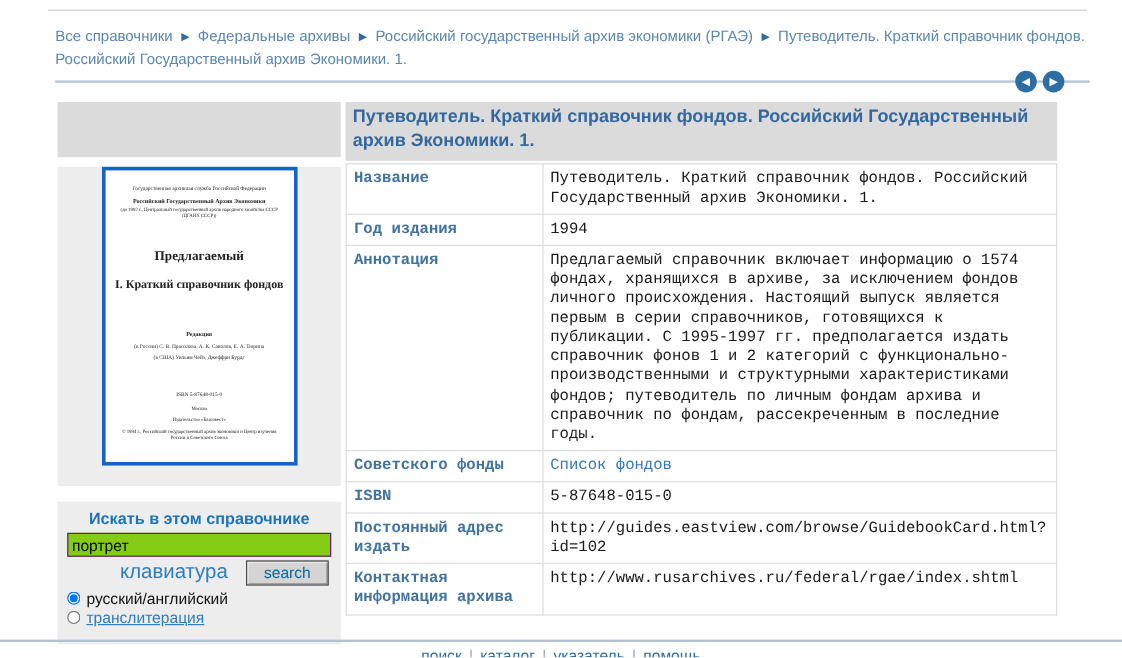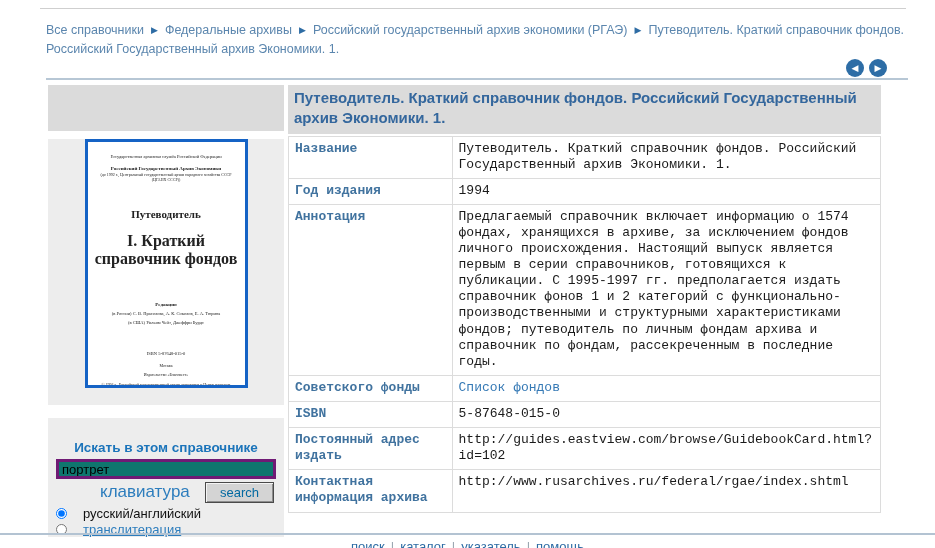--- a/index.html
+++ b/index.html
@@ -3,21 +3,21 @@
 <meta charset="utf-8">
 <style>
   * { margin:0; padding:0; box-sizing:border-box; }
   html,body { background:#fff; }
   body { font-family:"Liberation Sans", sans-serif; }
   .page { position:relative; width:935px; height:548px; overflow:hidden; background:#fff; }
 
   .top-rule { position:absolute; top:8px; left:40px; width:866px; border-top:1px solid #cfcfcf; }
 
   .breadcrumb { position:absolute; top:21px; left:46px; width:862px; font-size:12.5px;
-                line-height:1.5; color:#5b86ae; padding-bottom:19px; border-bottom:2px solid #b7c7d5; }
+                line-height:1.5; color:#5b86ae; padding-bottom:8px; border-bottom:2px solid #b7c7d5; }
   .breadcrumb a { color:#5b86ae; text-decoration:none; cursor:pointer; }
   .crumb-sep { color:#2e6ca4; font-size:9px; margin:0 7px; position:relative; top:-1px; }
 
   .nav-arrows { position:absolute; top:59px; right:48px; display:flex; gap:5px; }
   .nav-btn { width:18px; height:18px; border-radius:50%; background:#2d6da6; color:#fff;
              display:flex; align-items:center; justify-content:center; font-size:9px;
              cursor:pointer; line-height:1; }
 
   .content { position:absolute; top:85px; left:48px; display:flex; gap:4px; }
 
@@ -25,41 +25,41 @@
   .left-col { width:236px; }
   .left-strip { height:46px; background:#dbdbdb; }
   .cover-area { margin-top:3px; background:#ededed; height:266px; }
   .book-cover { width:163px; margin:8px auto 0 auto; height:249px; background:#fff;
                 border:3px solid #1563c5; text-align:center;
                 font-family:"Liberation Serif", serif; color:#222; overflow:hidden; }
   .bc-agency   { font-size:4.5px; margin-top:12px; }
   .bc-archive  { font-size:5px; font-weight:bold; margin-top:7px; }
   .bc-former   { font-size:4px; margin-top:1px; padding:0 10px; }
   .bc-title    { font-size:11px; font-weight:bold; margin-top:26px; }
-  .bc-subtitle { font-size:16px; font-weight:bold; margin-top:12px;font-family:Liberation Serif, serif; }
+  .bc-subtitle { font-size:10px; font-weight:bold; margin-top:12px;font-family:Liberation Serif, serif; }
   .bc-ed-head  { font-size:5px; font-weight:bold; margin-top:34px; }
   .bc-small    { font-size:4.5px; margin-top:4px; }
   .bc-isbn     { font-size:4.5px; margin-top:26px; }
   .bc-city     { font-size:4px; margin-top:7px; }
   .bc-pub      { font-size:4px; margin-top:4px; }
   .bc-copy     { font-size:4px; margin-top:5px; padding:0 8px; }
 
-  .search-panel { margin-top:13px; background:#ededed; height:119px; padding-top:22px; }
+  .search-panel { margin-top:13px; background:#ededed; height:119px; padding-top:7px; }
   .search-heading { text-align:center; font-size:13.5px; font-weight:bold; color:#1b74ba; }
   .search-input { display:block; width:220px; margin:4px auto 0 auto; height:20px;
-                  border:3px solid #701a75; background:#0f766e; font-size:13px; padding:1px 3px;
+                  border:1px solid #701a75; background:#84cc16; font-size:13px; padding:1px 3px;
                   font-family:"Liberation Sans", sans-serif; }
   .search-row { display:flex; justify-content:space-between; align-items:flex-start;
                 margin:3px 10px 0 52px; }
   .keyboard-link { font-size:17px; color:#2d7dbd; cursor:pointer; text-decoration:none; }
   .search-btn { font-size:13px; color:#0369a1; background:#d4d4d4; border:1px solid #4a4a4a;
                 box-shadow:inset 1px 1px 0 #f4f4f4, inset -1px -1px 0 #8d8d8d;
                 padding:2px 14px; cursor:pointer; font-family:"Liberation Sans", sans-serif; }
   .radio-group { margin:2px 0 0 8px; }
-  .radio-row { display:flex; align-items:center; gap:16px; height:16px; }
+  .radio-row { display:flex; align-items:center; gap:5px; height:16px; }
   .radio-row input { width:11px; height:11px; margin:0; }
   .radio-label { font-size:13px; color:#111; }
   .radio-label.link { color:#2d7dbd; text-decoration:underline; cursor:pointer; }
 
   
   .right-col { width:593px; }
   .title-bar { background:#dbdbdb; min-height:46px; padding:3px 10px 5px 6px;
                font-size:15px; font-weight:bold; color:#34679d; line-height:1.35; }
   .details-table { width:100%; border-collapse:collapse; margin-top:2px; background:#fff; }
   .details-table td { border:1px solid #dcdcdc; vertical-align:top; font-size:13px;
@@ -90,21 +90,21 @@
   <div class="content">
 
     <div class="left-col">
       <div class="left-strip"></div>
 
       <div class="cover-area">
         <div class="book-cover">
           <div class="bc-agency">Государственная архивная служба Российской Федерации</div>
           <div class="bc-archive">Российский Государственный Архив Экономики</div>
           <div class="bc-former">(до 1992 г., Центральный государственный архив народного хозяйства СССР (ЦГАНХ СССР))</div>
-          <div class="bc-title">Путеводитель</div>
+          <div class="bc-title">Предлагаемый</div>
           <div class="bc-subtitle">I. Краткий справочник фондов</div>
           <div class="bc-ed-head">Редакция</div>
           <div class="bc-small">(в России) С. В. Прасолова, А. К. Соколов, Е. А. Тюрина</div>
           <div class="bc-small">(в США) Уильям Чейз, Джеффри Бурдс</div>
           <div class="bc-isbn">ISBN 5-87648-015-0</div>
           <div class="bc-city">Москва</div>
           <div class="bc-pub">Издательство «Благовест»</div>
           <div class="bc-copy">© 1994 г., Российский государственный архив экономики и Центр изучения России и Советского Союза</div>
         </div>
       </div>

